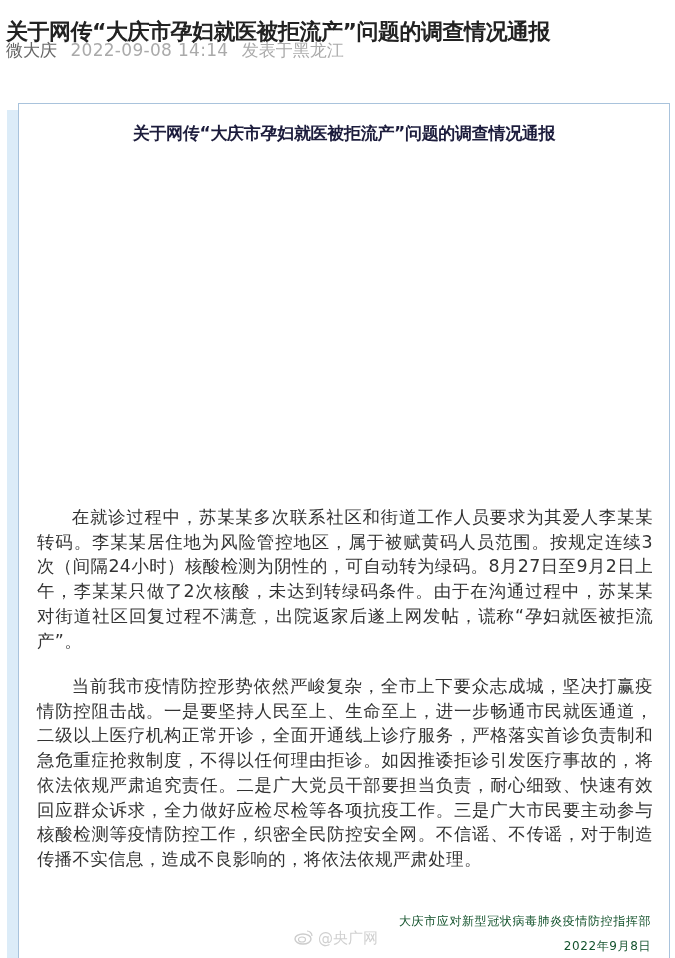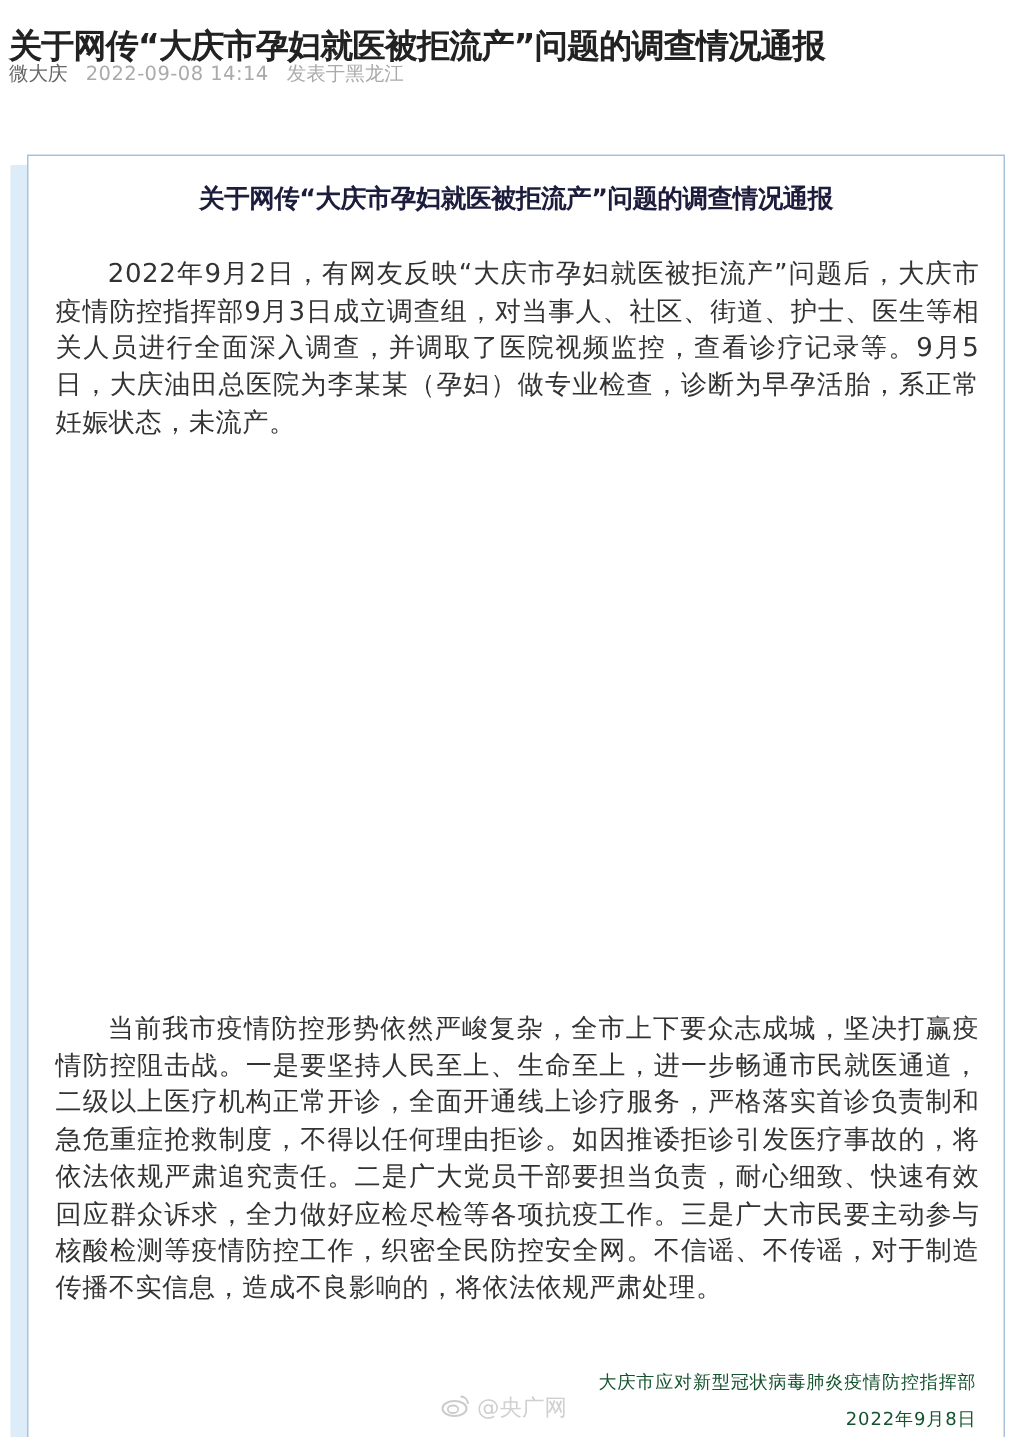--- a/index.html
+++ b/index.html
@@ -23,21 +23,21 @@
       font-size: 22px;
       line-height: 30px;
       color: #222222;
       white-space: nowrap;
       letter-spacing: -0.5px;
     }
     .meta {
       position: absolute;
       left: 6px;
       top: 40px;
-      font-size: 13px;
+      font-size: 17px;
       line-height: 20px;
       white-space: nowrap;
     }
     .meta .author { color: #666666; margin-right: 8px; }
     .meta .date { color: #aaaaaa; margin-right: 8px; letter-spacing: 0.3px; }
     .meta .location { color: #aaaaaa; }
 
     .card-strip {
       position: absolute;
       left: 7px;
@@ -118,22 +118,22 @@
   <span class="author">微大庆</span>
   <span class="date">2022-09-08 14:14</span>
   <span class="location">发表于黑龙江</span>
 </div>
 
 <div class="card-strip"></div>
 
 <div class="card">
   <div class="card-title">关于网传“大庆市孕妇就医被拒流产”问题的调查情况通报</div>
 
-  <p class="para" style="top:67px;">2022年9月2日，有网友反映“大庆市孕妇就医被拒流产”问题后，大庆市疫情防控指挥部9月3日成立调查组，对当事人、社区、街道、护士、医生等相关人员进行全面深入调查，并调取了医院视频监控，查看诊疗记录等。9月5日，大庆油田总医院为李某某（孕妇）做专业检查，诊断为早孕活胎，系正常妊娠状态，未流产。</p>
-  <p class="para" style="top:570px;">当前我市疫情防控形势依然严峻复杂，全市上下要众志成城，坚决打赢疫情防控阻击战。一是要坚持人民至上、生命至上，进一步畅通市民就医通道，二级以上医疗机构正常开诊，全面开通线上诊疗服务，严格落实首诊负责制和急危重症抢救制度，不得以任何理由拒诊。如因推诿拒诊引发医疗事故的，将依法依规严肃追究责任。二是广大党员干部要担当负责，耐心细致、快速有效回应群众诉求，全力做好应检尽检等各项抗疫工作。三是广大市民要主动参与核酸检测等疫情防控工作，织密全民防控安全网。不信谣、不传谣，对于制造传播不实信息，造成不良影响的，将依法依规严肃处理。</p>
+  <p class="para" style="top:401px;">在就诊过程中，苏某某多次联系社区和街道工作人员要求为其爱人李某某转码。李某某居住地为风险管控地区，属于被赋黄码人员范围。按规定连续3次（间隔24小时）核酸检测为阴性的，可自动转为绿码。8月27日至9月2日上午，李某某只做了2次核酸，未达到转绿码条件。由于在沟通过程中，苏某某对街道社区回复过程不满意，出院返家后遂上网发帖，谎称“孕妇就医被拒流产”。</p>
+  <p class="para" style="top:570px;font-family:Liberation Serif, serif;">当前我市疫情防控形势依然严峻复杂，全市上下要众志成城，坚决打赢疫情防控阻击战。一是要坚持人民至上、生命至上，进一步畅通市民就医通道，二级以上医疗机构正常开诊，全面开通线上诊疗服务，严格落实首诊负责制和急危重症抢救制度，不得以任何理由拒诊。如因推诿拒诊引发医疗事故的，将依法依规严肃追究责任。二是广大党员干部要担当负责，耐心细致、快速有效回应群众诉求，全力做好应检尽检等各项抗疫工作。三是广大市民要主动参与核酸检测等疫情防控工作，织密全民防控安全网。不信谣、不传谣，对于制造传播不实信息，造成不良影响的，将依法依规严肃处理。</p>
 
   <div class="sig" style="top:805px;">大庆市应对新型冠状病毒肺炎疫情防控指挥部</div>
   <div class="sig" style="top:830px;text-align:right;">2022年9月8日</div>
 </div>
 
 <div class="watermark">
   <span class="wb-icon">
     <svg width="20" height="16" viewBox="0 0 20 16">
       <ellipse cx="9" cy="10" rx="8" ry="5" fill="none" stroke="rgba(170,170,170,0.6)" stroke-width="1.4"></ellipse>
       <ellipse cx="8" cy="10.5" rx="3.5" ry="2.5" fill="none" stroke="rgba(170,170,170,0.6)" stroke-width="1.2"></ellipse>

